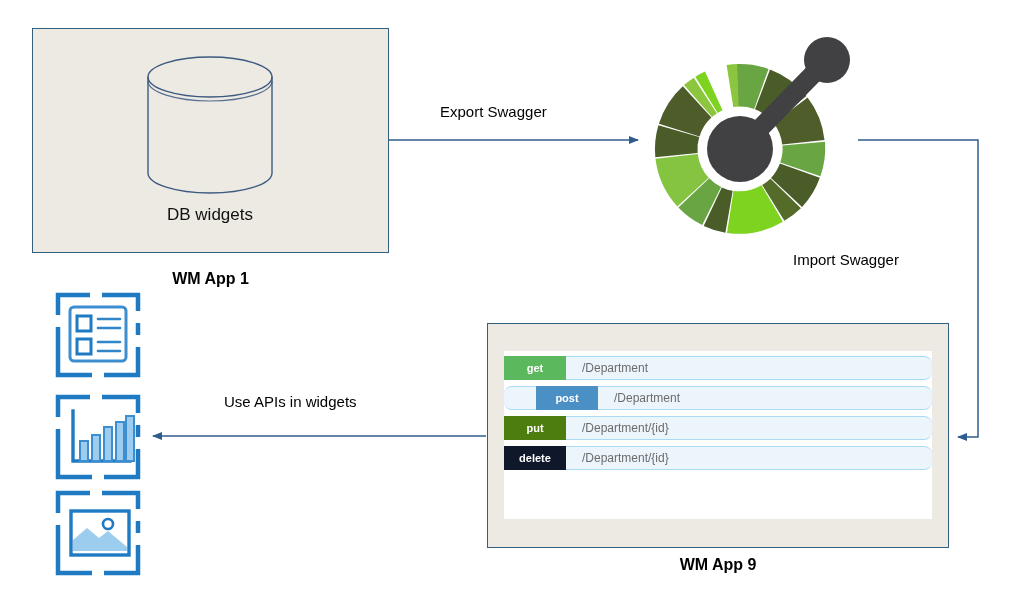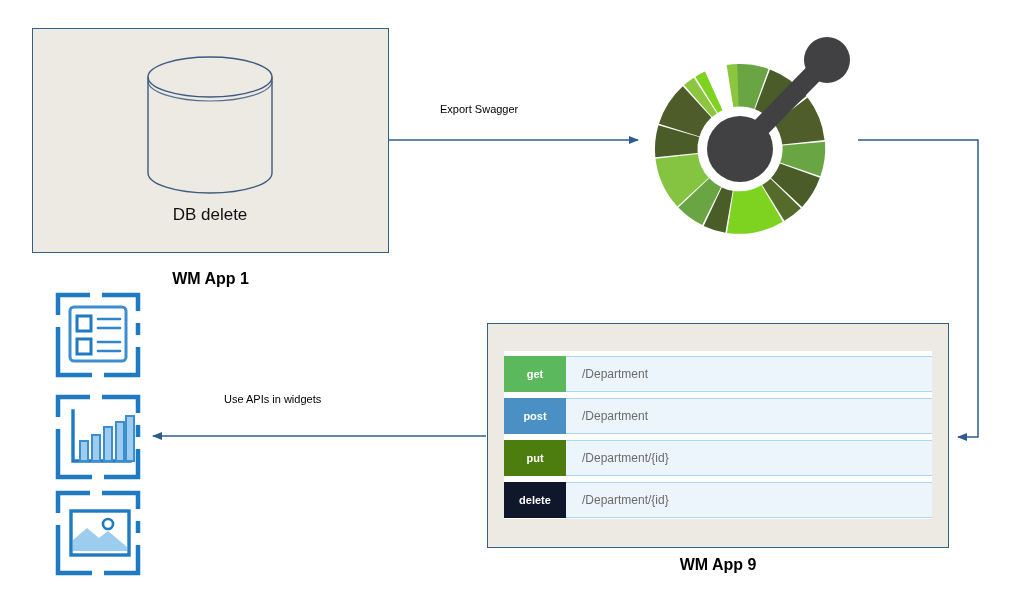--- a/index.html
+++ b/index.html
@@ -65,21 +65,21 @@
   #connectors {
     position: absolute;
     left: 0; top: 0;
     width: 1011px; height: 590px;
     pointer-events: none;
   }
 
   
   .edge-label {
     position: absolute;
-    font-size: 11px;
+    font-size: 15px;
     color: #000000;
     white-space: nowrap;
   }
   #label-export  { left: 440px; top: 103px; }
   #label-import  { left: 793px; top: 251px; }
   #label-useapis { left: 224px; top: 393px; }
 
   
   #swagger-logo {
     position: absolute;
@@ -100,28 +100,29 @@
   #api-panel {
     position: absolute;
     left: 504px; top: 351px;
     width: 428px; height: 168px;
     background: #ffffff;
     box-sizing: border-box;
     padding: 5px 0 0 0;
   }
   .api-row {
     position: relative;
-    height: 36px;
+    height: 24px;
     margin: 0 0 6px 0;
     display: flex;
     align-items: stretch;
     background: #edf5fc;
     border-top: 1px solid #a9dbf5;
     border-bottom: 1px solid #a9dbf5;
     box-sizing: border-box;
+    border-radius: 8px;
   }
   .api-row:last-child { margin-bottom: 0; }
   .api-method {
     width: 62px;
     flex: 0 0 62px;
     display: flex;
     align-items: center;
     justify-content: center;
     color: #ffffff;
     font-size: 11px;
@@ -146,21 +147,21 @@
 
   <div class="app-box" id="wm-app1-box" style="background: rgb(237, 234, 227); border-color: rgb(52, 96, 127);"></div>
 
   <svg id="db-cylinder" viewBox="0 0 130 140">
     <ellipse cx="65" cy="22" rx="62" ry="20" fill="#edeae3" stroke="#3d5a80" stroke-width="1.4"></ellipse>
     <path d="M3 22 L3 118" fill="none" stroke="#3d5a80" stroke-width="1.4"></path>
     <path d="M127 22 L127 118" fill="none" stroke="#3d5a80" stroke-width="1.4"></path>
     <path d="M3 118 A62 20 0 0 0 127 118" fill="none" stroke="#3d5a80" stroke-width="1.4"></path>
     <path d="M3 26 A62 20 0 0 0 127 26" fill="none" stroke="#3d5a80" stroke-width="1.2" opacity="0.85"></path>
   </svg>
-  <div id="db-label">DB delete</div>
+  <div id="db-label">DB widgets</div>
 
   <div class="app-caption" id="wm-app1-caption">WM App 1</div>
 
   <svg id="swagger-logo" viewBox="0 0 210 210">
     <g transform="translate(100,115)">
 
       <path d="M -13.4 -83.9 A 85 85 0 0 1 -1.6 -85.0 L -0.8 -42.5 A 42.5 42.5 0 0 0 -6.7 -42.0 Z" fill="#8cc63f"></path>
       <path d="M -2.8 -85.0 A 85 85 0 0 1 28.5 -80.1 L 14.2 -40.1 A 42.5 42.5 0 0 0 -1.4 -42.5 Z" fill="#6aa544"></path>
       <path d="M 30.0 -79.5 A 85 85 0 0 1 66.5 -52.9 L 33.2 -26.4 A 42.5 42.5 0 0 0 15.0 -39.7 Z" fill="#4a5c28"></path>
       <path d="M 67.6 -51.4 A 85 85 0 0 1 84.5 -9.0 L 42.2 -4.5 A 42.5 42.5 0 0 0 33.8 -25.7 Z" fill="#4f5d2b"></path>
@@ -184,21 +185,21 @@
     </g>
   </svg>
 
   <div class="app-box" id="wm-app2-box" style="background: rgb(237, 234, 227); border-color: rgb(52, 96, 127);"></div>
 
   <div id="api-panel">
     <div class="api-row" style="background: rgb(237, 245, 252); border-top-color: rgb(169, 219, 245); border-bottom-color: rgb(169, 219, 245);">
       <div class="api-method" style="background: rgb(92, 184, 92);">get</div>
       <div class="api-path">/Department</div>
     </div>
-    <div class="api-row" style="background: rgb(237, 245, 252); border-top-color: rgb(169, 219, 245); border-bottom-color: rgb(169, 219, 245);">
+    <div class="api-row" style="background: rgb(237, 245, 252); border-top-color: rgb(169, 219, 245); border-bottom-color: rgb(169, 219, 245); padding-left: 32px;">
       <div class="api-method" style="background: rgb(74, 144, 196);">post</div>
       <div class="api-path">/Department</div>
     </div>
     <div class="api-row" style="background: rgb(237, 245, 252); border-top-color: rgb(169, 219, 245); border-bottom-color: rgb(169, 219, 245);">
       <div class="api-method" style="background: #4d7c0f;">put</div>
       <div class="api-path">/Department/{id}</div>
     </div>
     <div class="api-row" style="background: rgb(237, 245, 252); border-top-color: rgb(169, 219, 245); border-bottom-color: rgb(169, 219, 245);">
       <div class="api-method" style="background: #0f172a;">delete</div>
       <div class="api-path">/Department/{id}</div>
@@ -268,15 +269,16 @@
     </defs>
 
     <path d="M389 140 L638 140" stroke="#2f5c8f" stroke-width="1.5" fill="none" marker-end="url(#arrowR)"></path>
 
     <path d="M858 140 L978 140 L978 437 L958 437" stroke="#2f5c8f" stroke-width="1.5" fill="none" marker-end="url(#arrowL)"></path>
 
     <path d="M486 436 L153 436" stroke="#2f5c8f" stroke-width="1.5" fill="none" marker-end="url(#arrowL)"></path>
   </svg>
 
   <div class="edge-label" id="label-export">Export Swagger</div>
+  <div class="edge-label" id="label-import">Import Swagger</div>
   <div class="edge-label" id="label-useapis">Use APIs in widgets</div>
 
 </div>
 
 </body></html>

